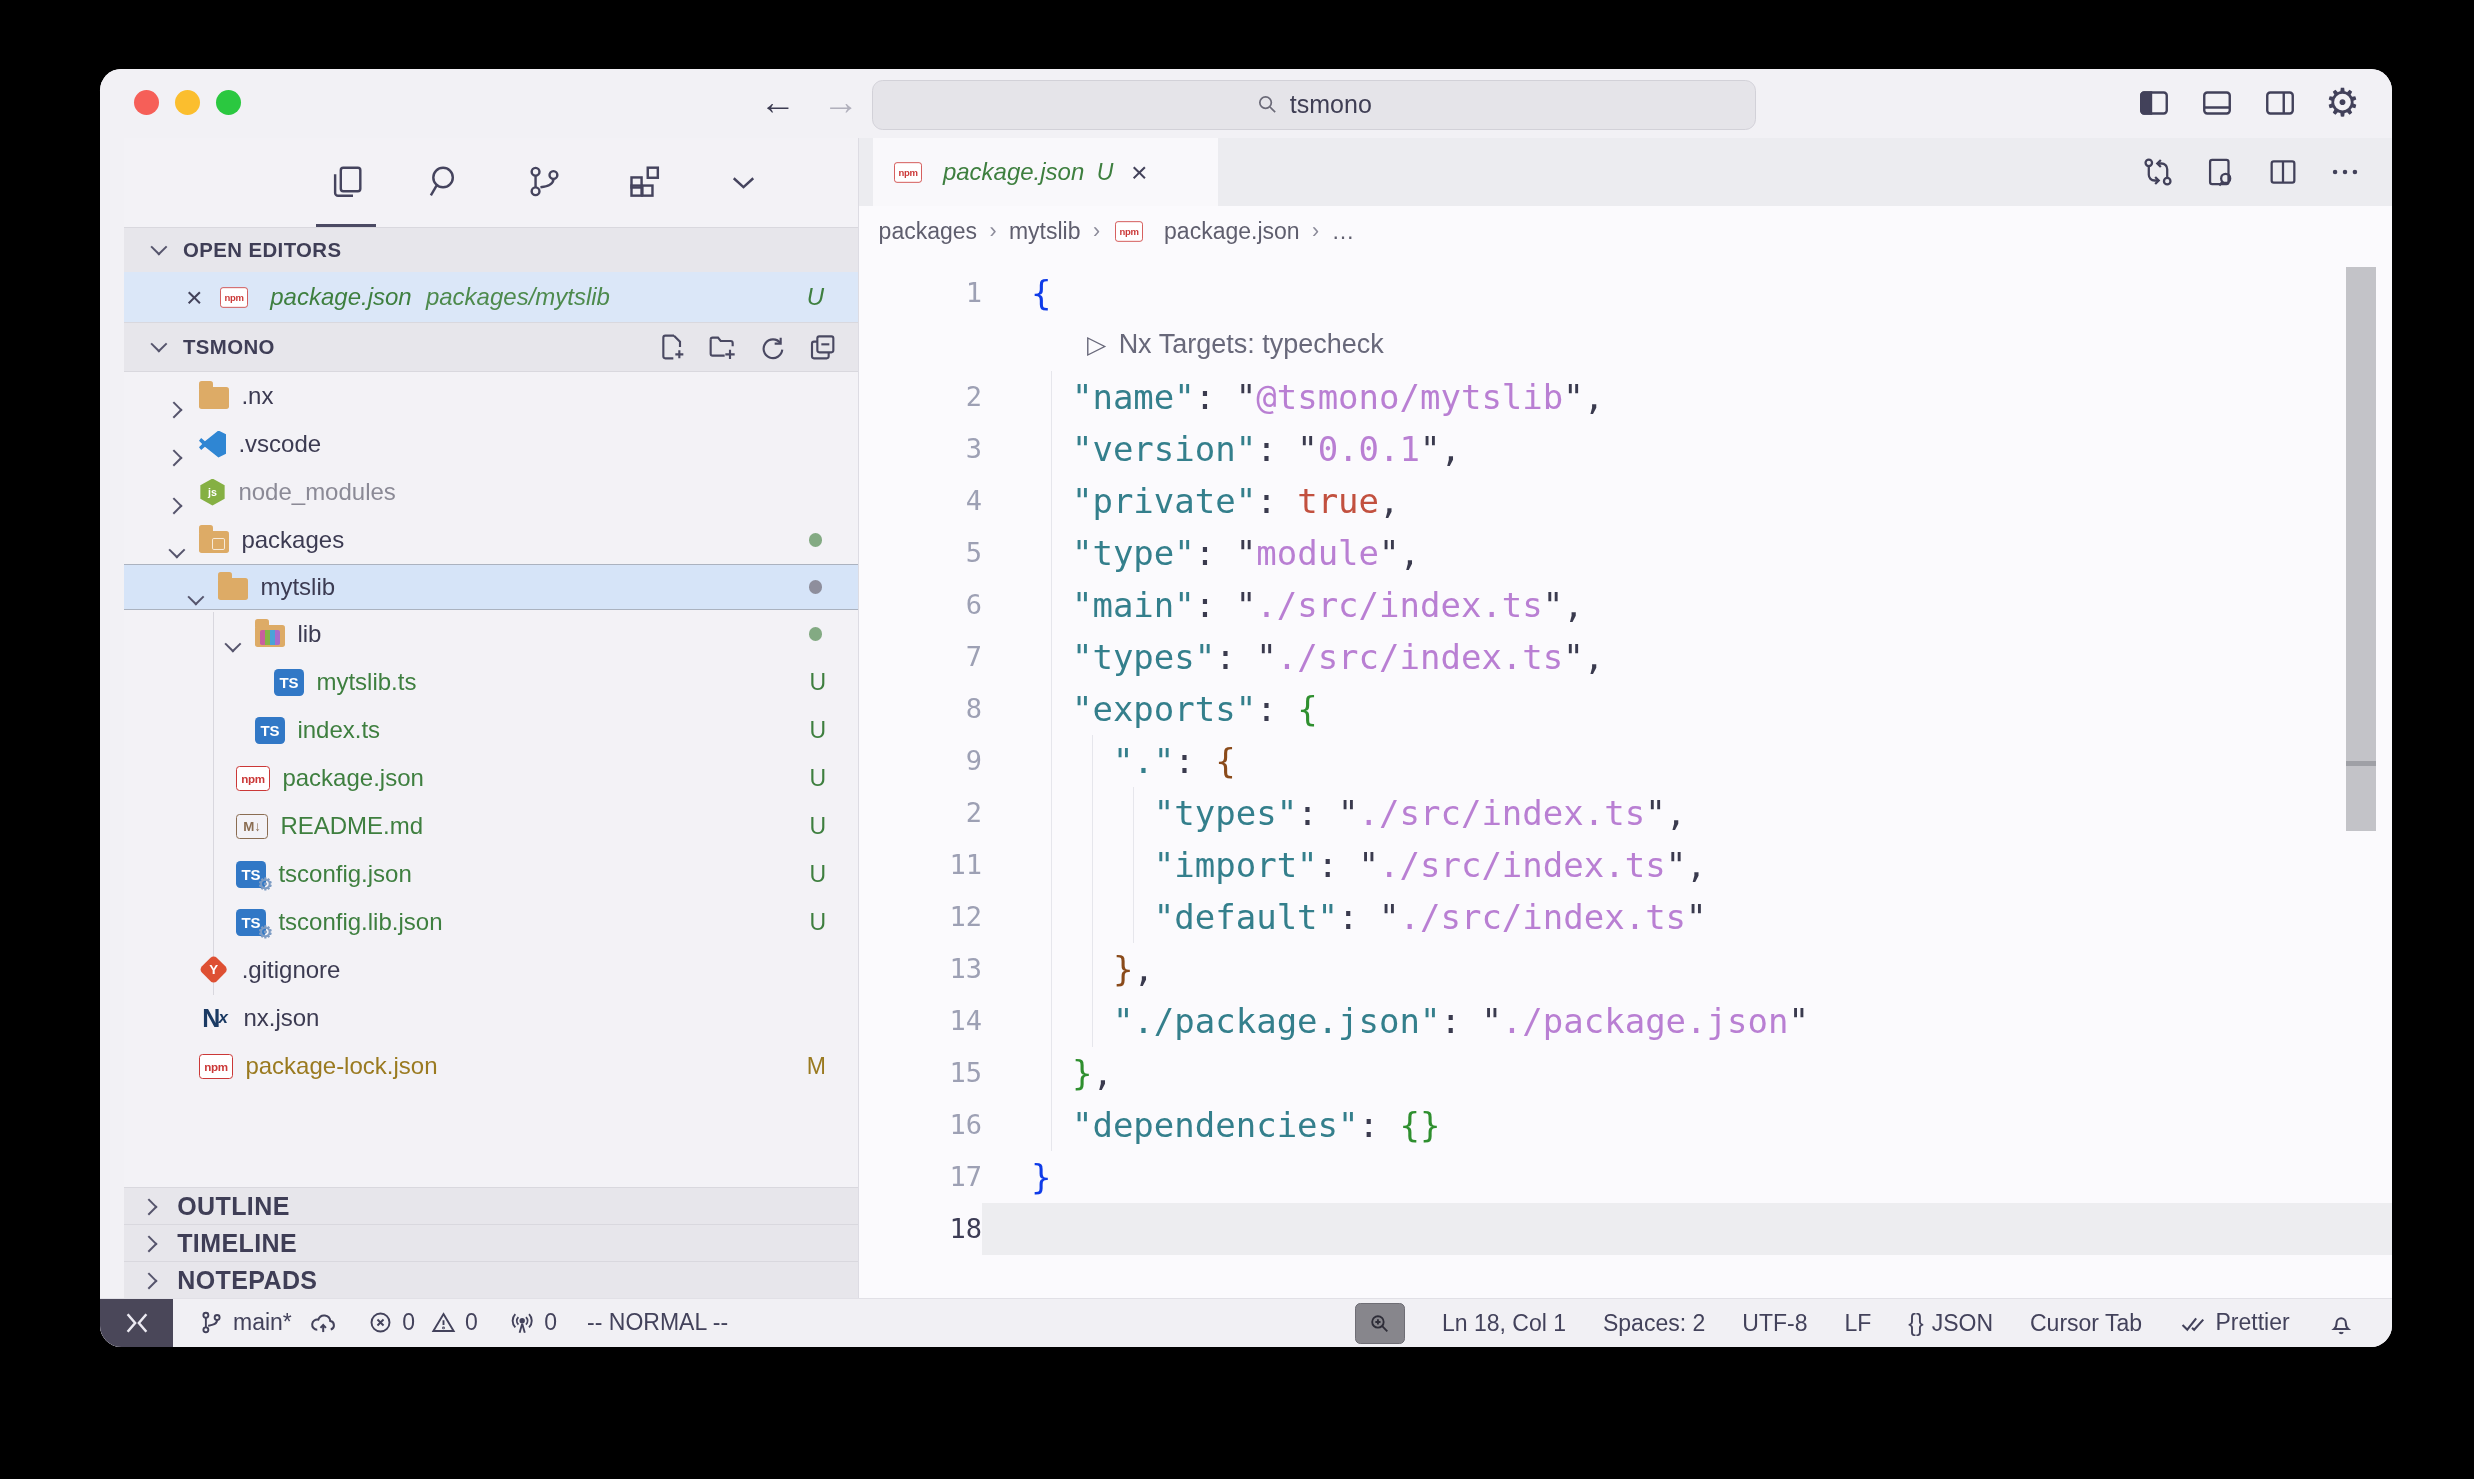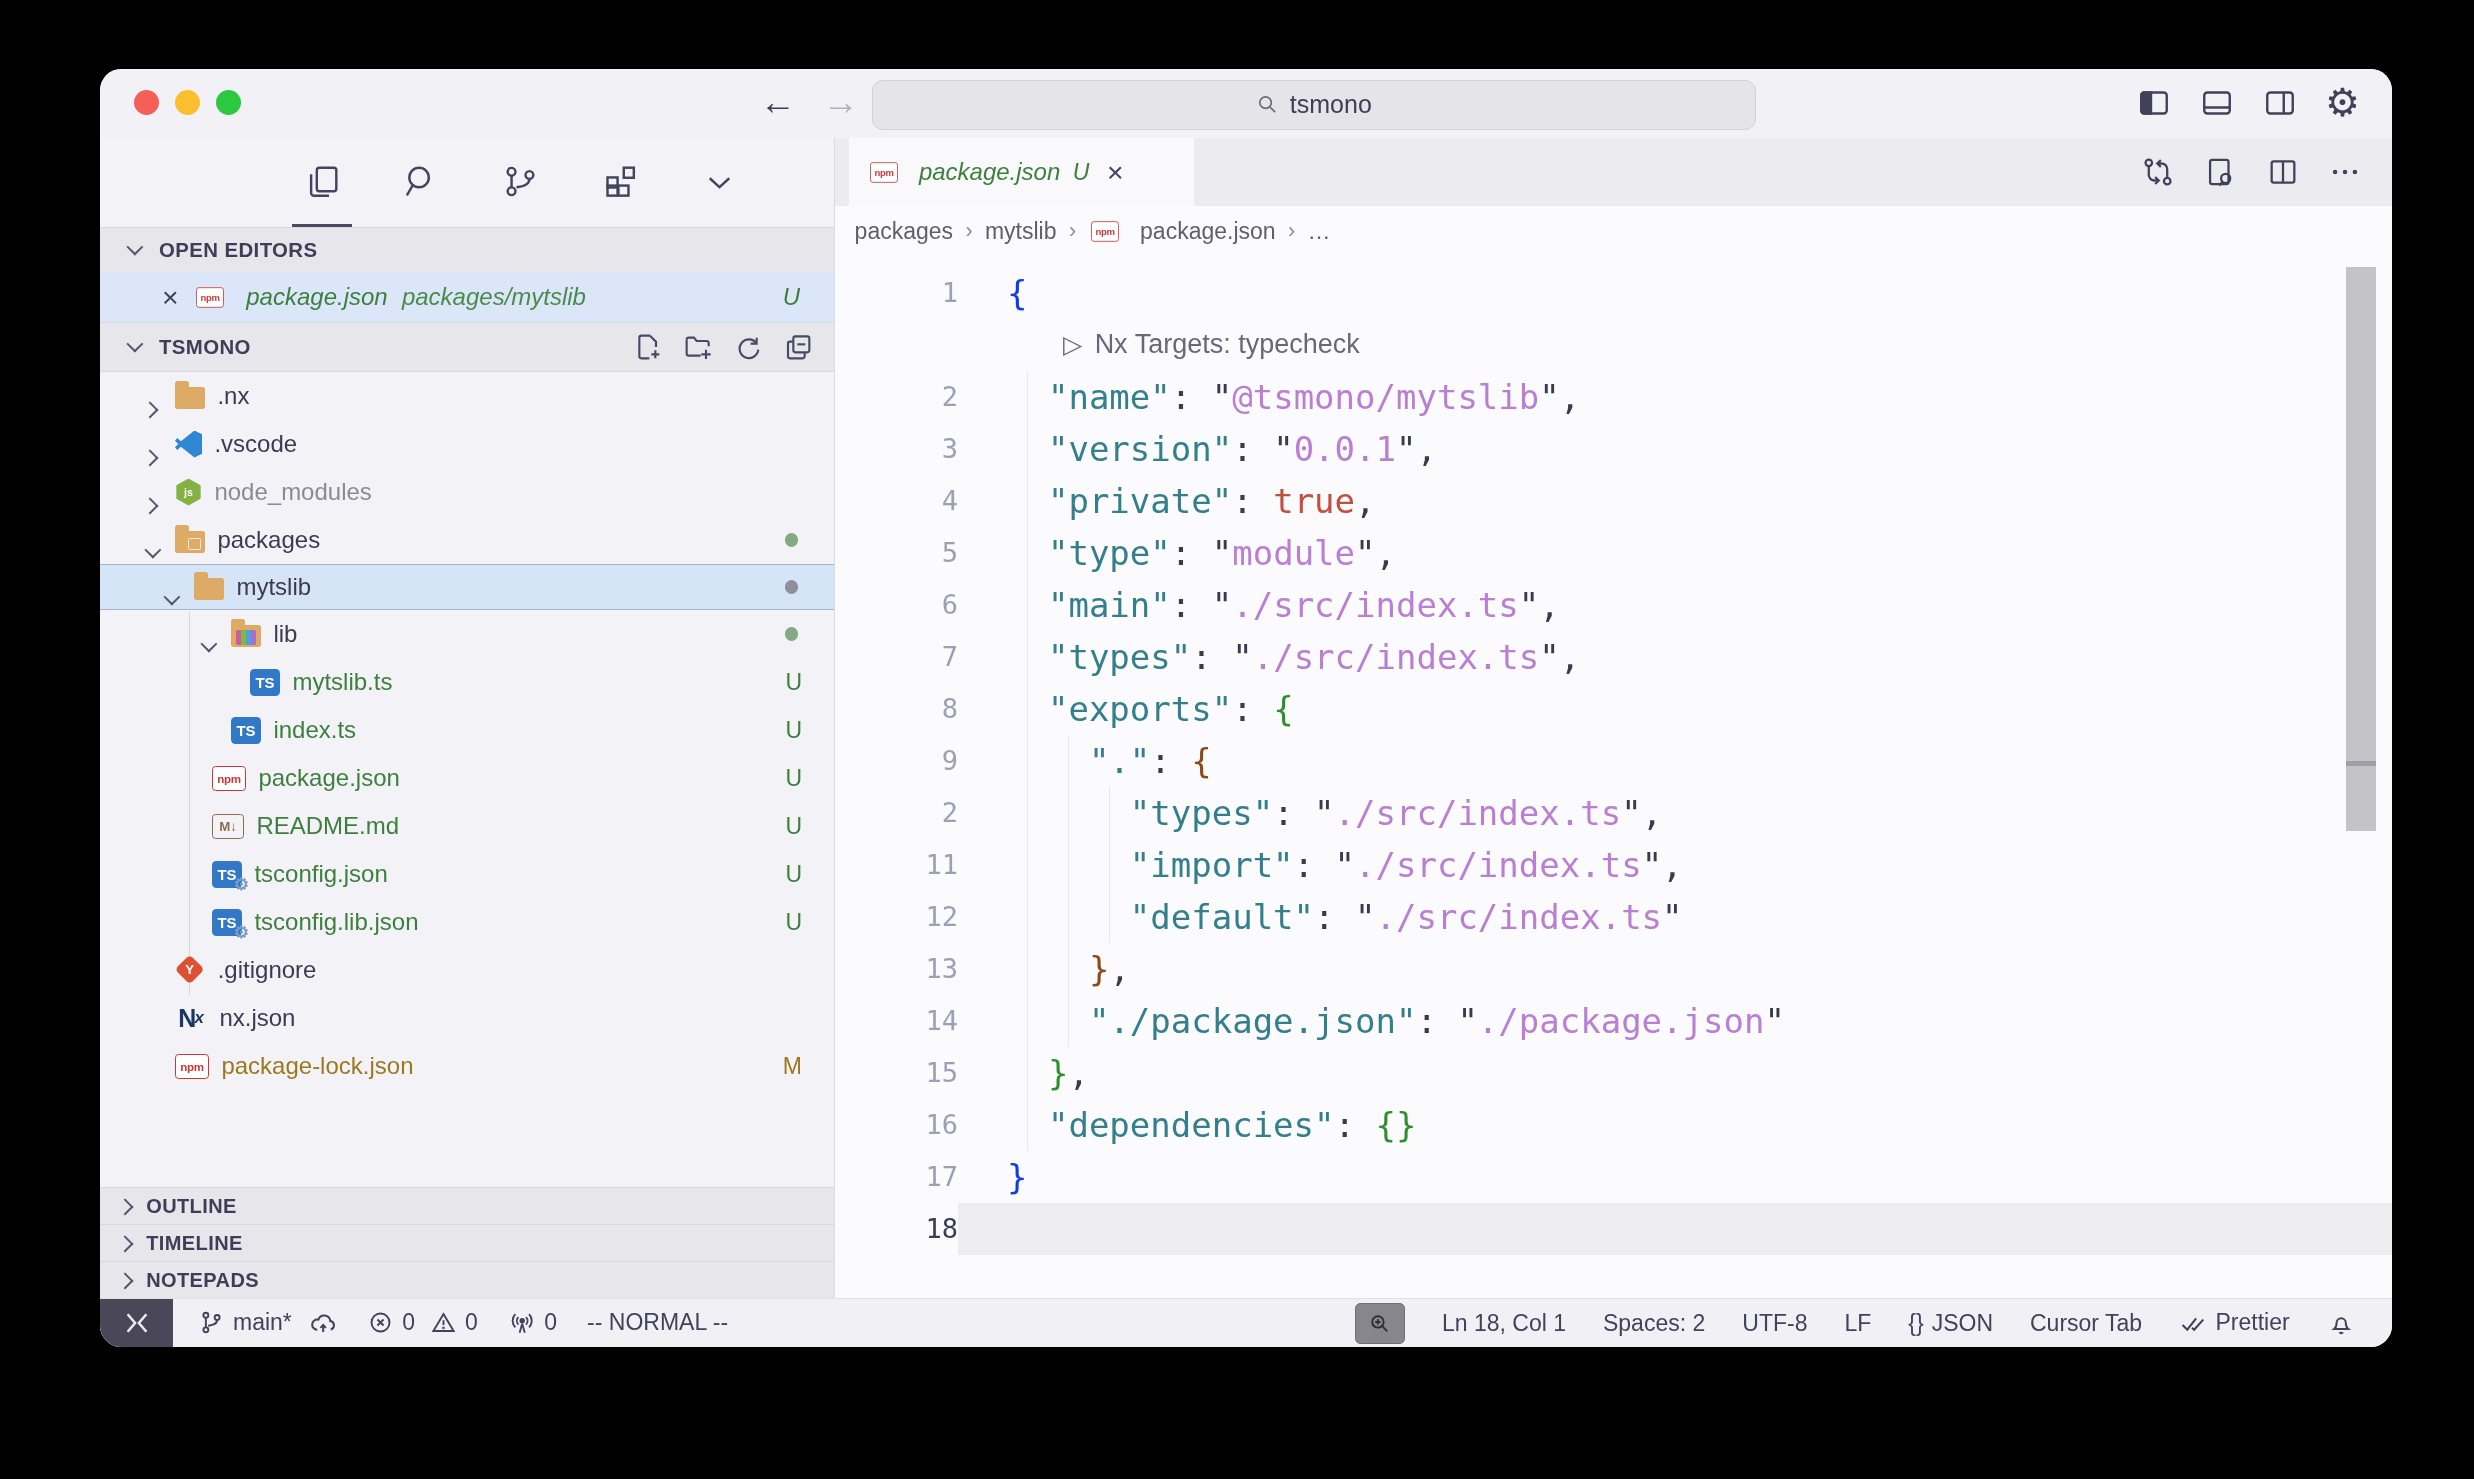--- a/index.html
+++ b/index.html
@@ -9,21 +9,21 @@
   .traffic{position:absolute;left:34px;top:21.3px;display:flex;gap:16px;}
   .traffic span{width:25px;height:25px;border-radius:50%;}
   .nav-arrows{position:absolute;left:660px;top:12.4px;display:flex;gap:27px;font-size:36px;color:#3d3c52;}
   .nav-arrows .fwd{color:#b1b0bc;}
   .searchbox{position:absolute;left:772px;top:10.7px;width:882px;height:48px;background:#e5e4e9;border:1.8px solid #d2d1d8;border-radius:10.7px;display:flex;align-items:center;justify-content:center;gap:10.7px;color:#3f3e54;font-size:25px;}
   .tb-icons{position:absolute;right:32px;top:14.2px;display:flex;gap:27px;align-items:center;color:#42415a;}
   .icn{display:inline-flex;align-items:center;justify-content:center;}
   .icn svg{display:block;}
   
   .main{flex:1;display:flex;min-height:0;}
-  .sidebar{width:734px;flex:none;background:#f3f2f6;border-right:1.8px solid #dddce3;display:flex;flex-direction:column;min-height:0;}
+  .sidebar{width:734px;flex:none;background:#f3f2f6;border-right:1.8px solid #dddce3;display:flex;flex-direction:column;min-height:0;margin-left:24px;}
   .acticons{height:89px;flex:none;display:flex;align-items:center;gap:39px;padding-left:192px;color:#45445e;}
   .act{height:85px;display:flex;align-items:center;border-bottom:3.6px solid transparent;padding:0 10.7px;}
   .act.active{border-bottom-color:#4b4a63;}
   .sec-hdr{flex:none;display:flex;align-items:center;background:#e7e6eb;border-top:1.8px solid #d9d8de;color:#3f3e56;font-weight:bold;letter-spacing:0.4px;}
   .oe-hdr{height:44px;font-size:20.4px;padding-left:21.3px;gap:10.7px;}
   .ts-hdr{height:48px;font-size:20.4px;padding-left:21.3px;gap:10.7px;border-bottom:1.8px solid #d9d8de;}
   .hdr-actions{margin-left:auto;margin-right:19.6px;display:flex;gap:18px;color:#4a4962;}
   .chev{width:27px;height:27px;position:relative;flex:none;}
   .chev::before{content:"";position:absolute;left:8px;top:8px;width:9.8px;height:9.8px;border-right:2.7px solid #55546c;border-bottom:2.7px solid #55546c;}
   .chev.down::before{transform:rotate(45deg);top:4.4px;}
@@ -38,21 +38,21 @@
   .trow.selected{background:#d6e4f8;border-top:1.8px solid #abb2bf;border-bottom:1.8px solid #abb2bf;height:44px;}
   .trow .lbl.green{color:#3e7f3f;}
   .trow .lbl.yellow{color:#9a7a20;}
   .trow .lbl.muted{color:#8b8a96;}
   .trow .chevbox{width:36px;flex:none;}
   .badge{margin-left:auto;margin-right:32px;font-size:23px;flex:none;}
   .badge.U{color:#3e7f3f;} .badge.M{color:#9a7a20;}
   .dot{margin-left:auto;margin-right:36px;width:13.3px;height:13.3px;border-radius:50%;flex:none;}
   .dot.green{background:#83aa83;} .dot.gray{background:#8e8e9c;}
   .tree-guide{position:absolute;left:89px;top:240px;bottom:192px;width:0;border-left:1.8px solid #d8d7de;}
-  .bsec{height:36px;font-size:20px;padding-left:14.2px;gap:5px;}
+  .bsec{height:36px;font-size:25px;padding-left:14.2px;gap:12px;}
   
   .fi{flex:none;margin-right:12.4px;display:flex;align-items:center;justify-content:center;position:relative;width:32px;height:30px;}
   .fi.folder,.fi.folder-packages,.fi.folder-lib{width:30px;height:22px;background:#ddab66;border-radius:2.7px;margin-top:4.4px;}
   .fi.folder::before,.fi.folder-packages::before,.fi.folder-lib::before,.fi.folder-src::before{content:"";position:absolute;top:-6.2px;left:0;width:14.2px;height:8px;background:inherit;border-radius:2.7px 2.7px 0 0;}
   .fi.folder-src{width:30px;height:22px;background:#47824c;border-radius:2.7px;margin-top:4.4px;color:#fff;font-size:10.7px;font-weight:bold;}
   .fi.folder-src::after{content:"</>";}
   .fi.folder-lib::after{content:"";position:absolute;left:5.3px;bottom:2.7px;width:19.6px;height:14.2px;border-radius:1.8px;background:linear-gradient(90deg,#c85f9e 0 25%,#86b545 25% 50%,#4aa3d8 50% 75%,#a86ccc 75% 100%);}
   .fi.folder-packages::after{content:"";position:absolute;right:3.6px;bottom:3.6px;width:11.6px;height:9.8px;border:1.8px solid rgba(255,255,255,.75);border-radius:1.8px;}
   .fi.ts,.fi.ts-config{width:30px;height:27px;background:#3178c6;border-radius:4.4px;color:#fff;font-weight:bold;font-size:15px;}
   .fi.ts::before,.fi.ts-config::before{content:"TS";}

